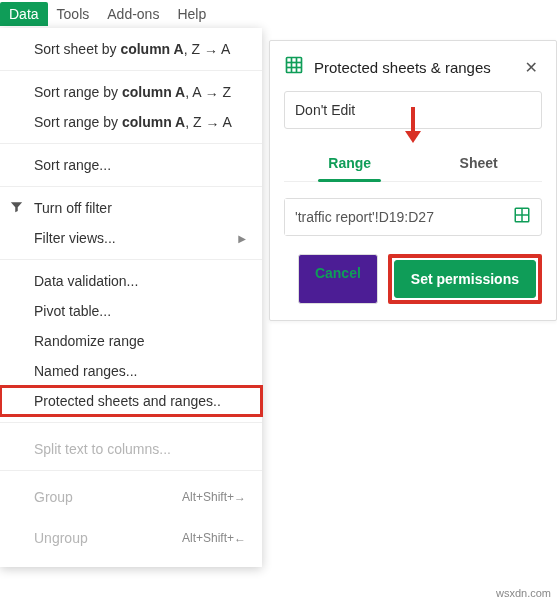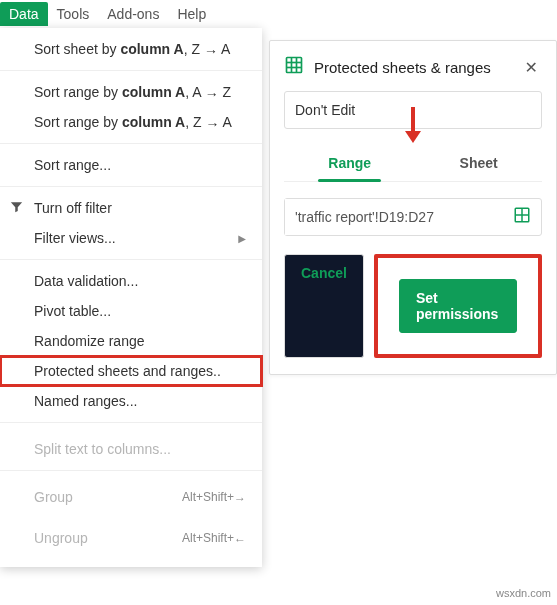--- a/index.html
+++ b/index.html
@@ -33,23 +33,23 @@
   .tab { padding: 10px 4px; font-size:14px; font-weight:700; color:#555; cursor:pointer; position:relative; }
   .tab.active { color:#0f9d58; }
   .tab.active::after { content:""; position:absolute; left:-6px; right:-6px; bottom:-1px; height:3px; background:#0f9d58; border-radius:2px; }
 
   .range-box { display:flex; align-items:center; border:1px solid #ddd; border-radius:3px; margin-top:16px; }
   .range-input { flex:1; border:none; padding:10px 10px; font-size:14px; color:#555; outline:none; }
   .grid-btn { padding: 6px 10px; cursor:pointer; color:#0f9d58; }
 
   .btn-row { display:flex; justify-content:flex-end; gap:10px; margin-top:18px; }
   .btn { padding: 10px 16px; font-size:14px; font-weight:700; border-radius:3px; cursor:pointer; }
-  .btn-cancel { background:#0f172a; border:1px solid #ddd; color:#0f9d58; }
+  .btn-cancel { background:#4c1d95; border:1px solid #ddd; color:#0f9d58; }
   .btn-primary { background:#0f9d58; border:1px solid #0f9d58; color:#fff; }
-  .btn-wrap-highlight { border:4px solid #d93025; padding:21px; border-radius:2px; }
+  .btn-wrap-highlight { border:4px solid #d93025; padding:2px; border-radius:2px; }
 
   .watermark { position:absolute; right:6px; bottom:6px; font-size:11px; color:#888; }
 </style>
 </head>
 <body>
 
 <div class="menubar">
   <div class="menubar-item active">Data</div>
   <div class="menubar-item">Tools</div>
   <div class="menubar-item">Add-ons</div>
@@ -87,25 +87,25 @@
   <div class="dd-sep"></div>
   <div class="dd-item">
       <span>Data validation...</span>
     </div>
   <div class="dd-item">
       <span>Pivot table...</span>
     </div>
   <div class="dd-item">
       <span>Randomize range</span>
     </div>
+  <div class="dd-item">
+      <span>Named ranges...</span>
+    </div>
   <div class="dd-item dd-highlight">
       <span>Protected sheets and ranges..</span>
-    </div>
-  <div class="dd-item">
-      <span>Named ranges...</span>
     </div>
   <div class="dd-sep"></div>
   <div class="dd-item disabled">
       <span>Split text to columns...</span>
     </div>
   <div class="dd-sep"></div>
   <div class="dd-item disabled">
     <span>Group</span>
     <span class="dd-shortcut">Alt+Shift+→</span>
   </div>

